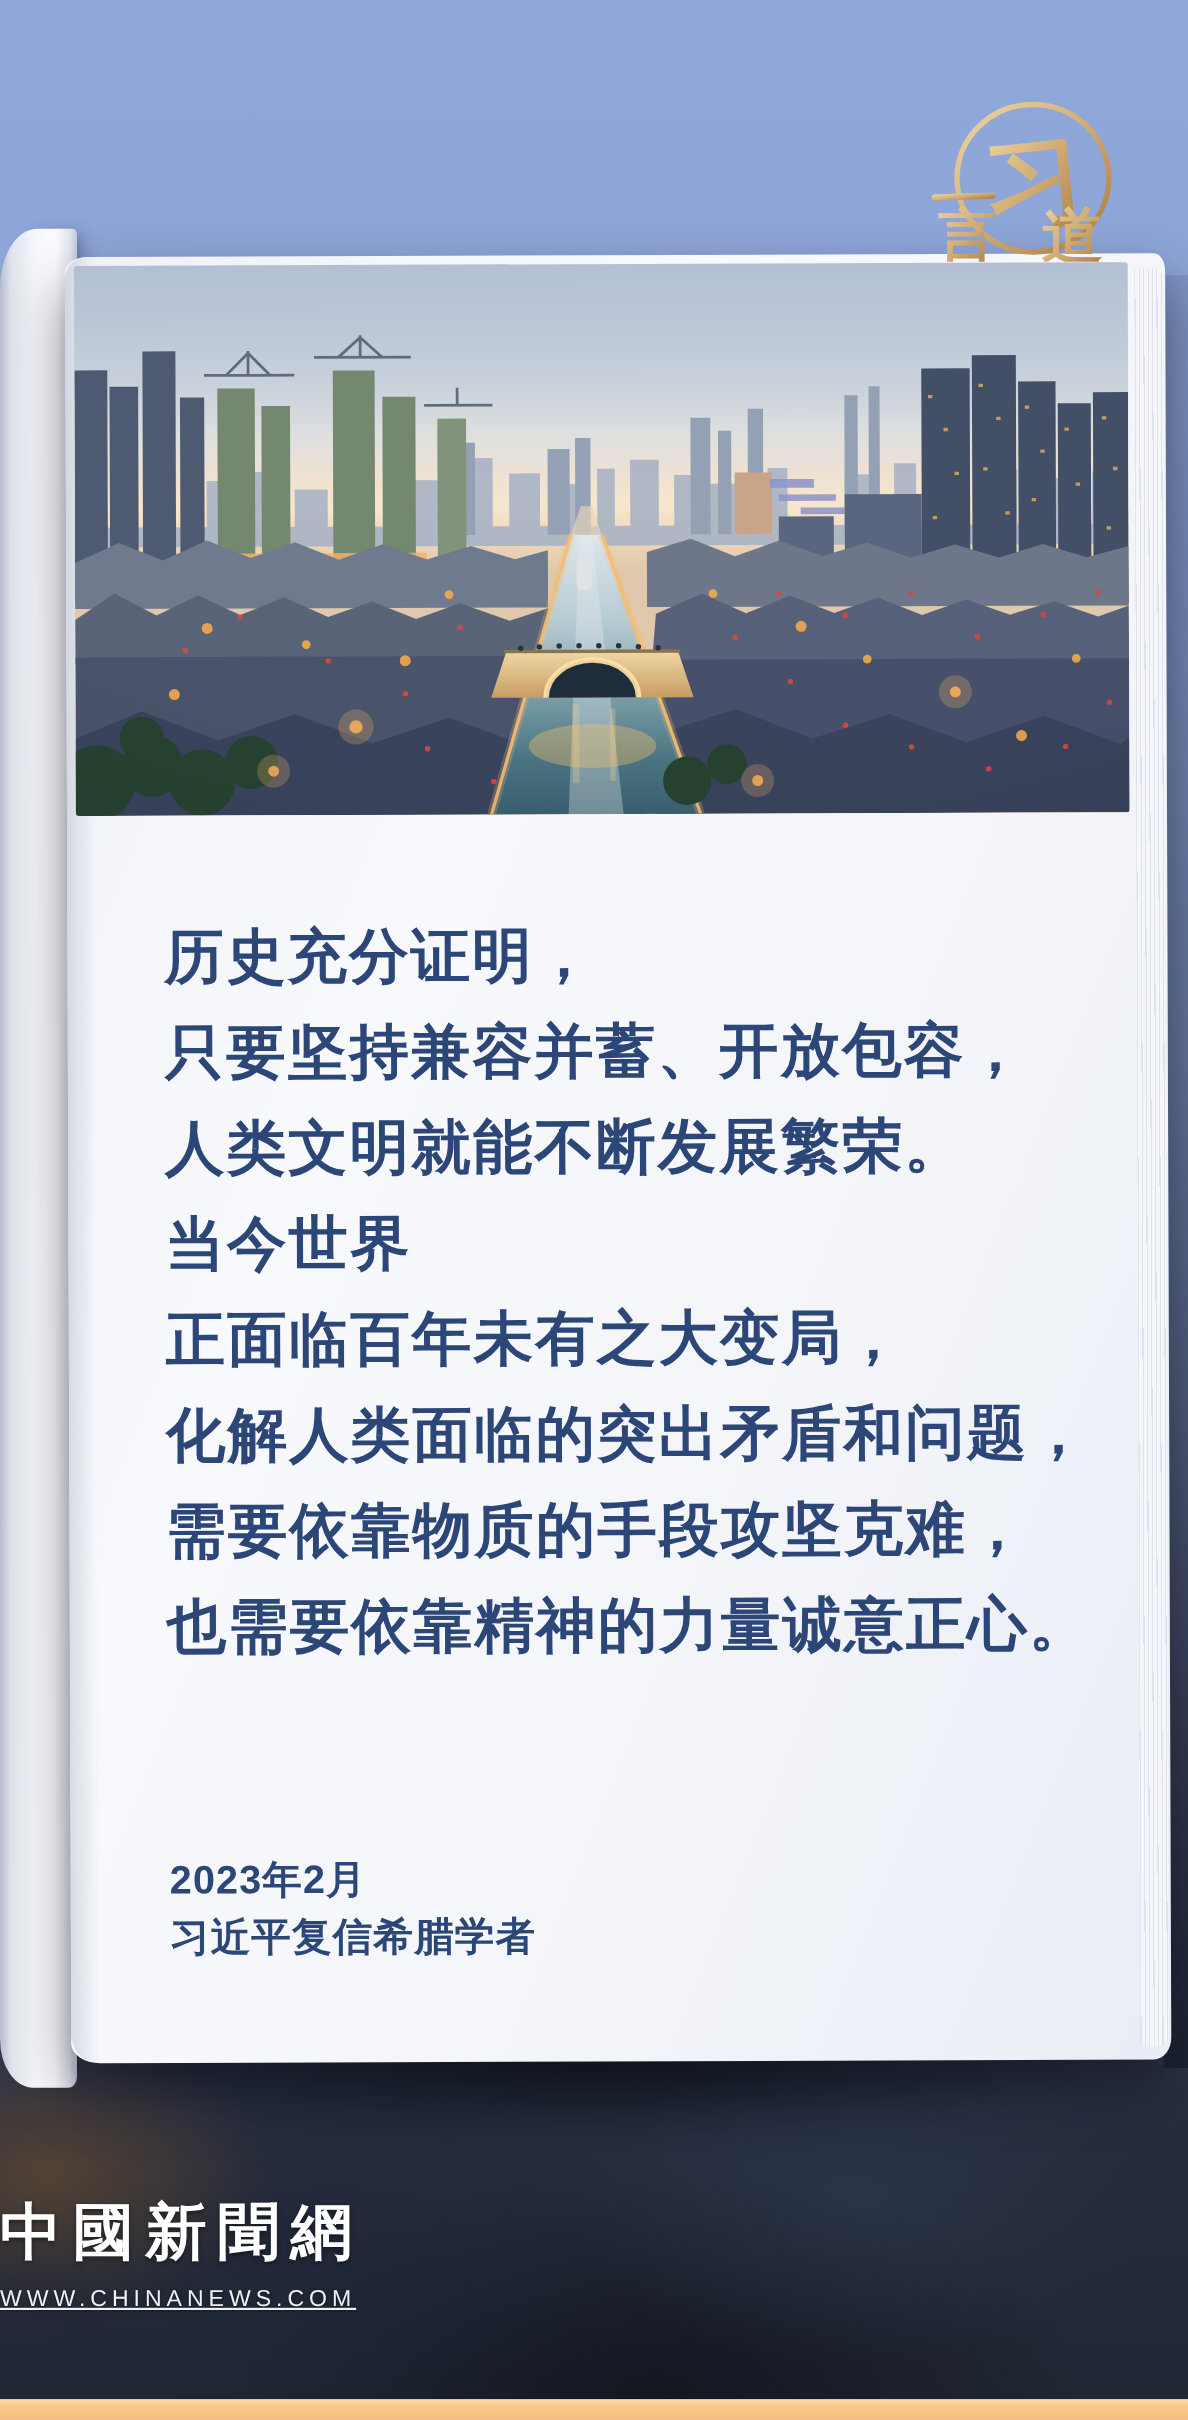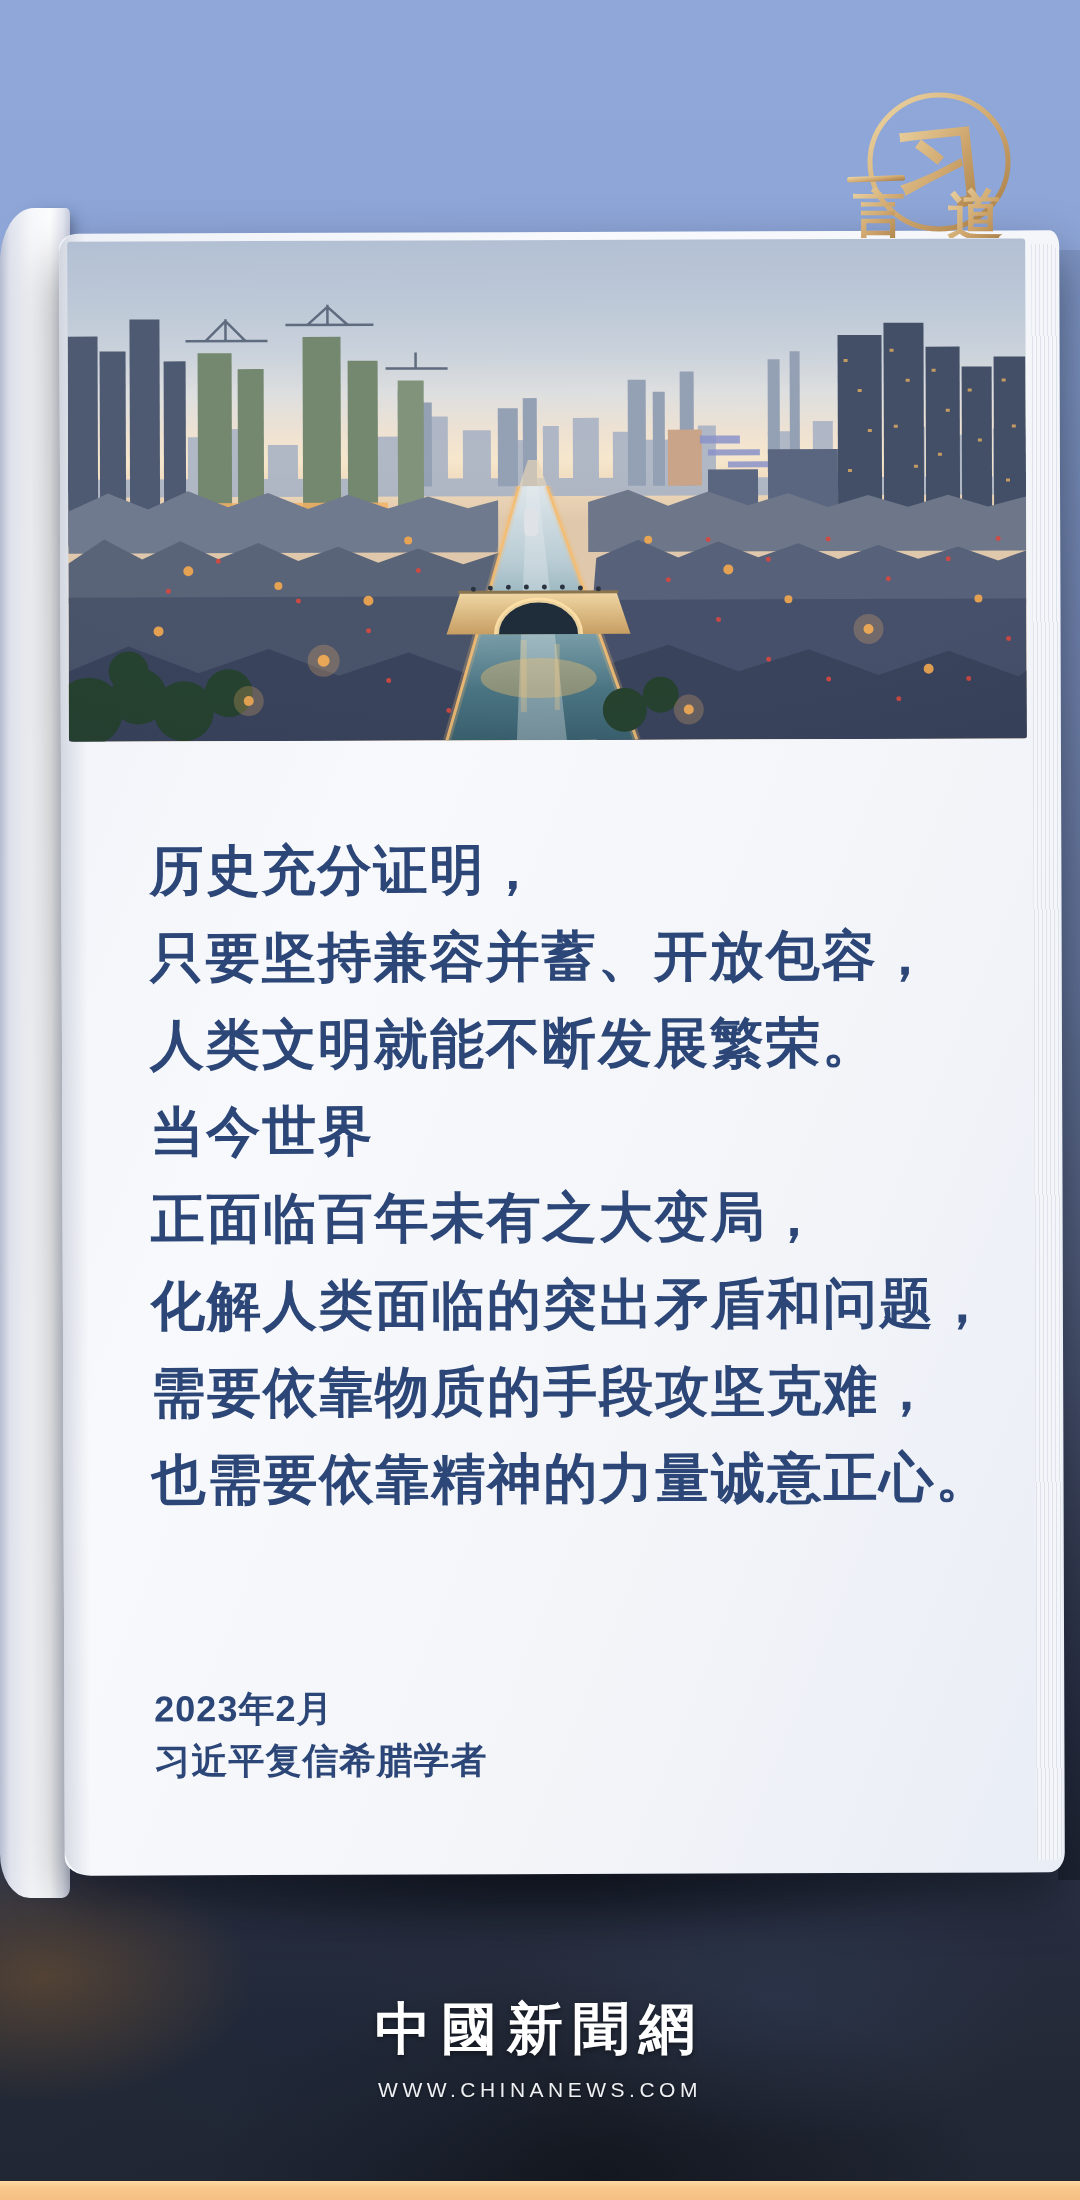--- a/index.html
+++ b/index.html
@@ -75,29 +75,30 @@
   .quote{
     position:absolute;left:88px;top:594px;width:860px;
     font-size:54px;line-height:87px;font-weight:800;letter-spacing:2px;
     color:#2b4677;
   }
   .byline{
     position:absolute;left:90px;top:1450px;
     font-size:36px;line-height:52px;font-weight:700;color:#2b4677;letter-spacing:1px;
   }
   
-  .footer{position:absolute;left:0;right:0;top:1992px;text-align:center;color:#ffffff;}
+  .footer{position:absolute;left:0;right:0;top:1992px;text-align:left;color:#ffffff;}
   .footer .cn-logo{
     font-size:56px;font-weight:700;letter-spacing:10px;
     font-family:"DejaVu Serif","Liberation Serif",serif;
     text-shadow:0 2px 5px rgba(0,0,0,.45);
   }
   .footer .cn-url{
     margin-top:10px;font-size:21px;letter-spacing:4.5px;font-weight:500;color:#eef0f3;
     text-shadow:0 1px 3px rgba(0,0,0,.4);
+    text-decoration:underline;
   }
 </style>
 </head>
 <body>
 
 <div class="canvas">
 
   <div class="bg-blobs"></div>
   <div class="book-shadow"></div>
   <div class="right-shade"></div>

